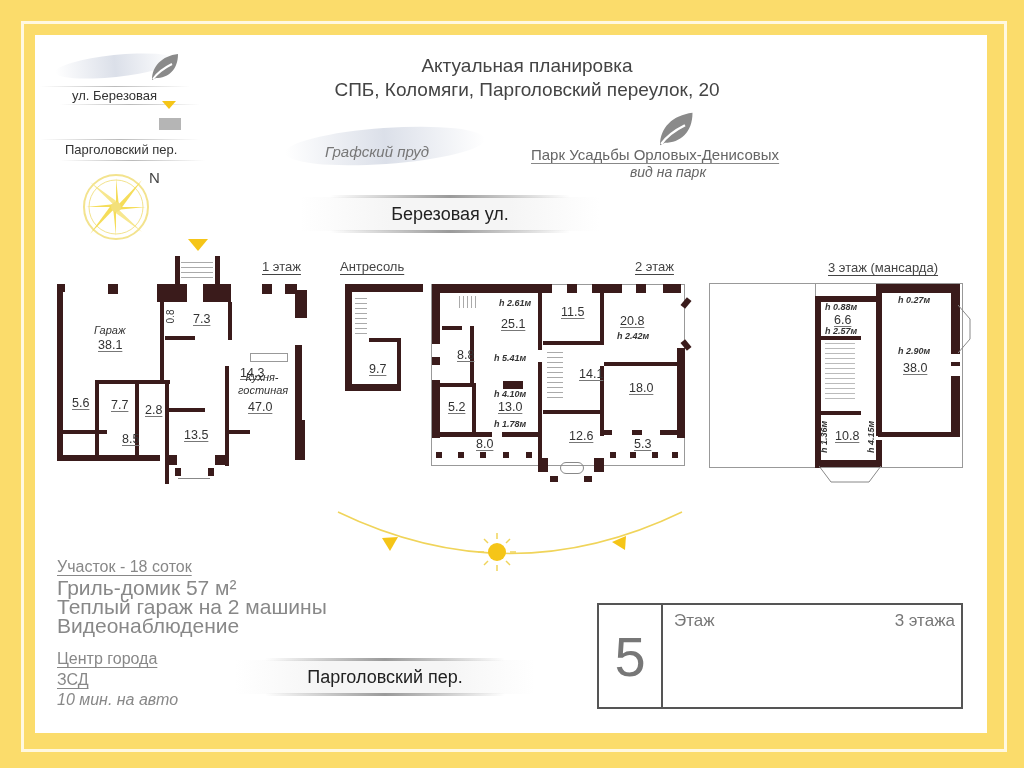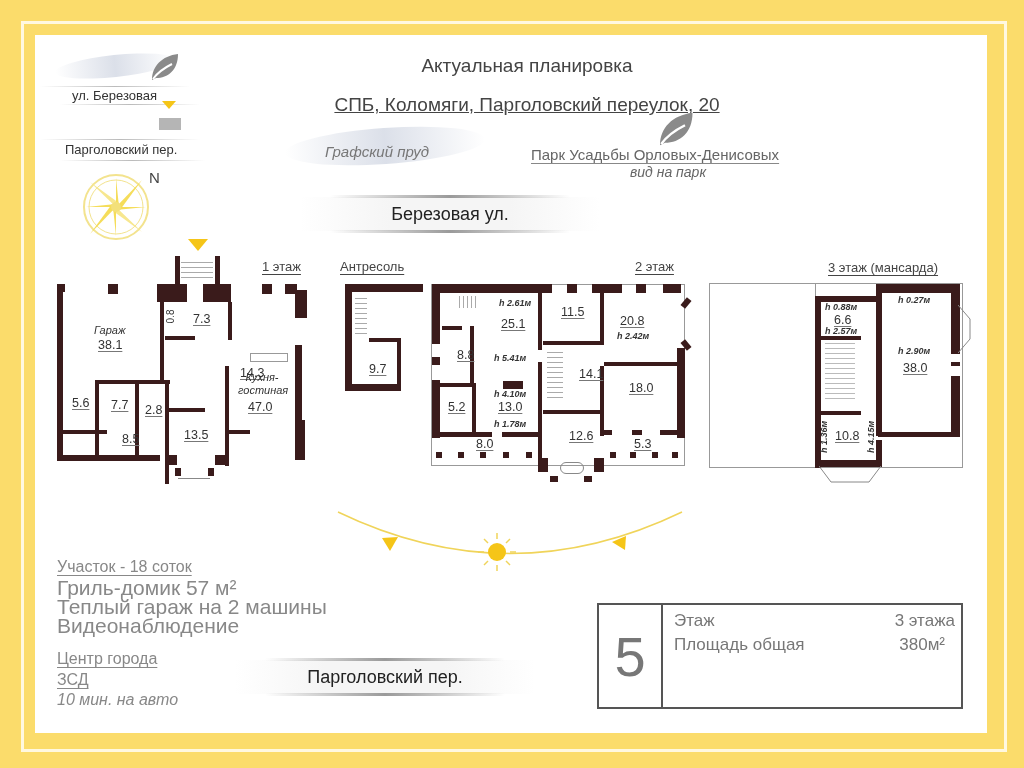--- a/index.html
+++ b/index.html
@@ -60,21 +60,21 @@
   <polygon points="34,35 60,60 31,39" fill="#f7e78f"></polygon>
   <polygon points="34,35 34,6 37,35" fill="#f5dd5a"></polygon>
   <polygon points="34,35 34,64 31,35" fill="#f5dd5a"></polygon>
   <polygon points="34,35 4,35 34,32" fill="#f5dd5a"></polygon>
   <polygon points="34,35 64,35 34,38" fill="#f5dd5a"></polygon>
   <circle cx="34" cy="35" r="5" fill="#f3e07a"></circle>
 </svg>
 <div class="t" style="left:149px;top:169px;font-size:15px;color:#444;">N</div>
 
 <div class="t title" style="left:267px;top:55px;">Актуальная планировка</div>
-<div class="t title" style="left:267px;top:94px;text-decoration:underline;">СПБ, Коломяги, Парголовский переулок, 20</div>
+<div class="t title" style="left:267px;top:79px;">СПБ, Коломяги, Парголовский переулок, 20</div>
 
 <div class="swoosh" style="left:285px;top:128px;width:200px;height:36px;transform:rotate(-4deg);"></div>
 <div class="t" style="left:325px;top:143px;font-size:15px;font-style:italic;color:#777;">Графский пруд</div>
 <svg class="leaf" style="left:655px;top:110px;" width="40" height="38" viewBox="0 0 32 30">
   <path d="M4 28 C4 14 14 4 30 2 C30 18 20 26 8 26 Z" fill="#8a8a8a"></path>
   <path d="M5 27 C10 20 16 16 24 12" stroke="#fff" stroke-width="2" fill="none"></path>
 </svg>
 <div class="t u" style="left:531px;top:146px;font-size:15px;color:#666;">Парк Усадьбы Орловых-Денисовых</div>
 <div class="t" style="left:630px;top:164px;font-size:14px;font-style:italic;color:#666;">вид на парк</div>
 
@@ -280,17 +280,13 @@
 <div class="t facts" style="left:57px;top:690px;font-style:italic;font-size:16px;">10 мин. на авто</div>
 
 <div class="street" style="left:235px;top:660px;width:300px;">Парголовский пер.</div>
 
 <div class="stats-box">
   <div class="stats-num">5</div>
   <div class="stat-row" style="top:6px;">
       <span class="k">Этаж</span>
       <span class="v">3 этажа</span>
     </div>
-  <div class="stat-row" style="top:30px;">
-      <span class="k">Площадь общая</span>
-      <span class="v" style="right:14px;">380м²</span>
-    </div>
 </div>
 
 </body></html>

